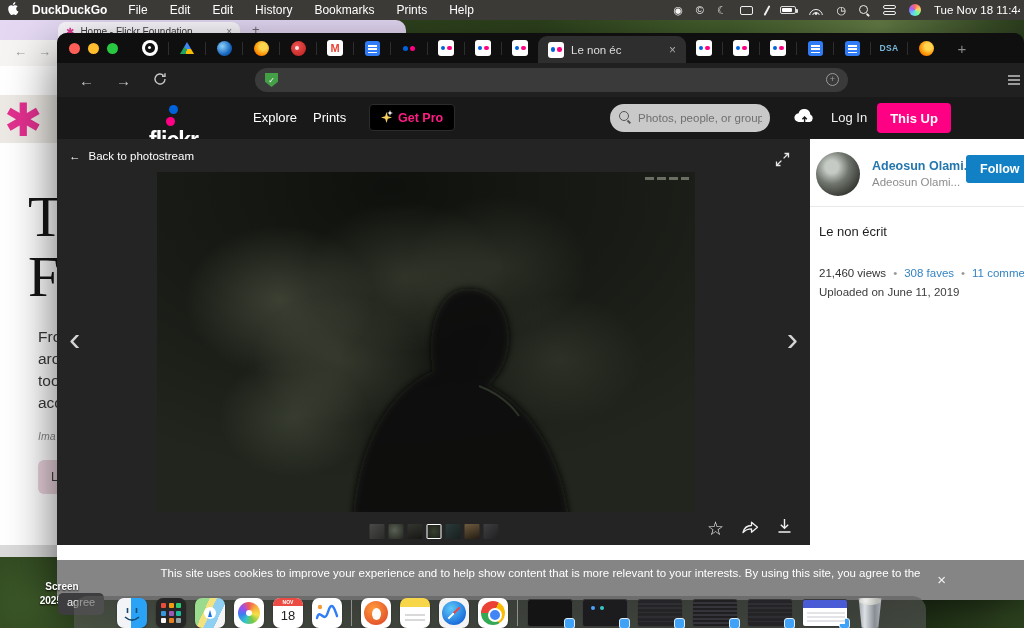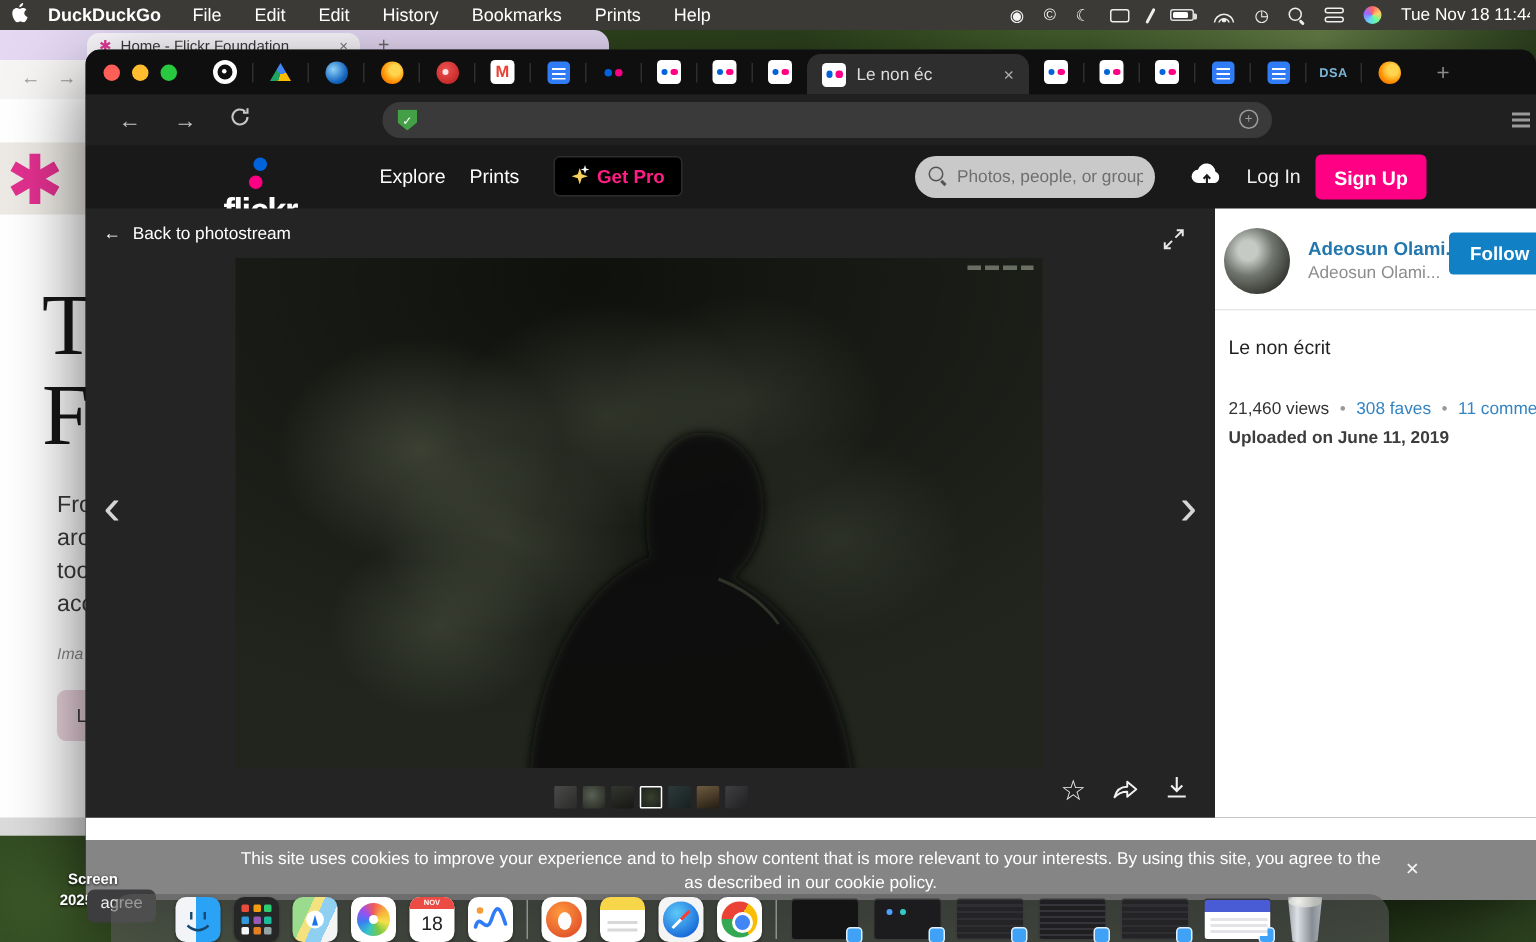--- a/index.html
+++ b/index.html
@@ -162,21 +162,21 @@
     background:radial-gradient(circle at 36% 34%,#c5cbc4 0 16%,#70756e 42%,#33352f 78%,#1d1e1a);}
   .oname{position:absolute;left:62px;top:20px;font-size:12.5px;font-weight:bold;color:#2477ad;}
   .osub{position:absolute;left:62px;top:37px;font-size:11.5px;color:#8d8d8d;}
   .followbtn{position:absolute;left:156px;top:16px;height:28px;width:80px;background:#1180c4;border:0;border-radius:3px;
     color:#fff;font-weight:bold;font-size:12.5px;text-align:left;padding-left:14px;}
   .sdiv{position:absolute;left:0;top:67px;width:214px;height:1px;background:#e9e9e9;}
   .ptitle{position:absolute;left:9px;top:85px;font-size:13px;color:#1f1f1f;}
   .pstats{position:absolute;left:9px;top:128px;width:205px;font-size:11.5px;white-space:nowrap;overflow:hidden;color:#333;}
   .pstats .d{color:#9a9a9a;margin:0 7px;}
   .pstats a{color:#3584c2;text-decoration:none;}
-  .puploaded{position:absolute;left:9px;top:147px;font-size:11.5px;color:#3c3c3c;font-weight:bold;}
+  .puploaded{position:absolute;left:9px;top:147px;font-size:11.5px;color:#3c3c3c;}
   .understrip{height:15px;background:#fff;}
   .cookie{position:relative;height:40px;background:rgba(136,136,136,.97);color:#fff;text-align:center;}
   .cookie .l1{position:absolute;left:0;right:0;top:7px;font-size:11.5px;}
   .cookie .l2{position:absolute;left:0;right:0;top:23px;font-size:11.5px;}
   .cookie .cx{position:absolute;right:78px;top:11px;font-size:15px;color:#f3f3f3;}
   
   .desklabel{position:absolute;left:14px;top:580px;width:96px;text-align:center;color:#fff;font-size:10px;font-weight:bold;
     text-shadow:0 1px 2px rgba(0,0,0,.9);z-index:3;line-height:1.35;}
   .tooltip{position:absolute;left:58px;top:593px;height:22px;background:#3d3d3f;border-radius:5px;color:#eee;
     font-size:11px;padding:3px 9px;z-index:3;}
@@ -447,21 +447,21 @@
           <span class="mag"></span>
           <input placeholder="Photos, people, or groups" style="">
         </div>
         <span class="cloudup">
           <svg width="24" height="18" viewBox="0 0 24 18">
               <path d="M6 16a4.4 4.4 0 0 1-.4-8.8A6 6 0 0 1 17.3 8.5 4 4 0 0 1 17 16H6z" fill="#fff"></path>
               <path d="M11.6 16v-4.6M9.4 13.2l2.2-2.3 2.2 2.3" stroke="#191919" stroke-width="1.4" fill="none"></path>
             </svg>
         </span>
         <span class="login">Log In</span>
-        <button class="signup">Sign Up</button>
+        <button class="signup">This Up</button>
       </div>
 
       <div class="main">
         <div class="viewer">
           <div class="backlink">
             <span>←</span>
             <span>Back to photostream</span>
           </div>
           <span class="expand">
             <svg width="15" height="15" viewBox="0 0 15 15">
@@ -517,21 +517,20 @@
             <span>21,460 views</span><span class="d">•</span><a>308 faves</a><span class="d">•</span><a>11 commen</a>
           </div>
           <div class="puploaded">Uploaded on June 11, 2019</div>
         </div>
       </div>
 
       <div class="understrip"></div>
 
       <div class="cookie">
         <div class="l1">This site uses cookies to improve your experience and to help show content that is more relevant to your interests. By using this site, you agree to the</div>
-        <div class="l2">as described in our cookie policy.</div>
         <span class="cx">×</span>
       </div>
     </div>
   </div>
 
   <div class="desklabel">
     <div>Screen</div>
     <div>2025-11...</div>
   </div>
   <div class="tooltip">agree</div>

